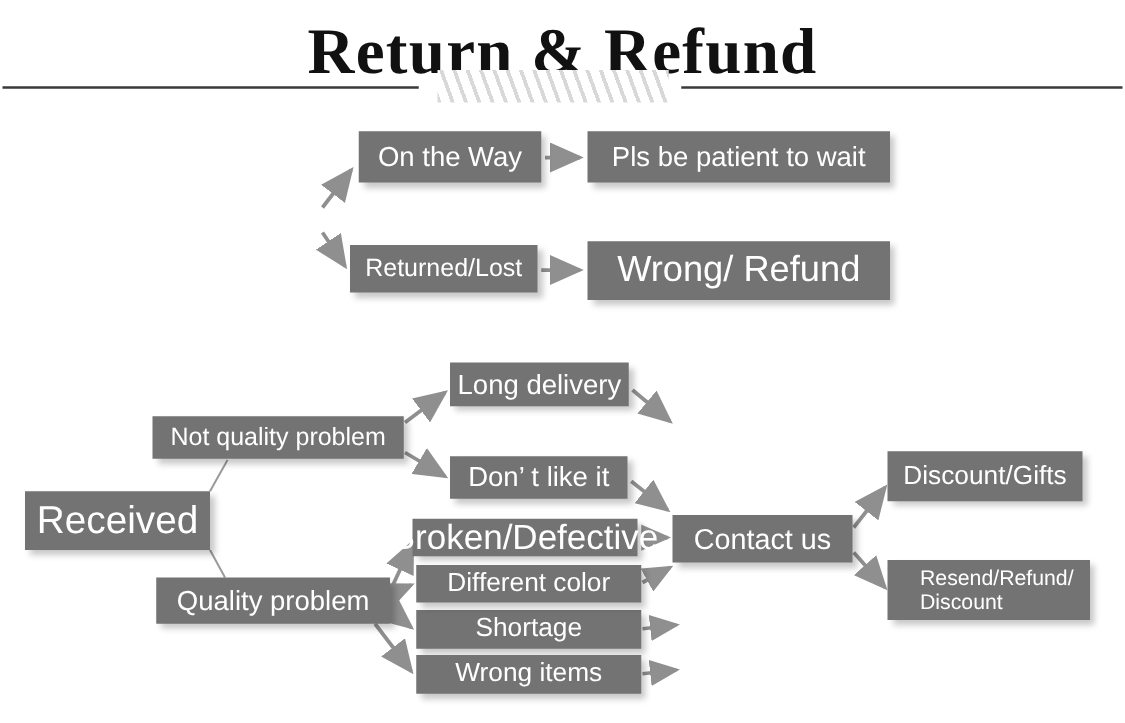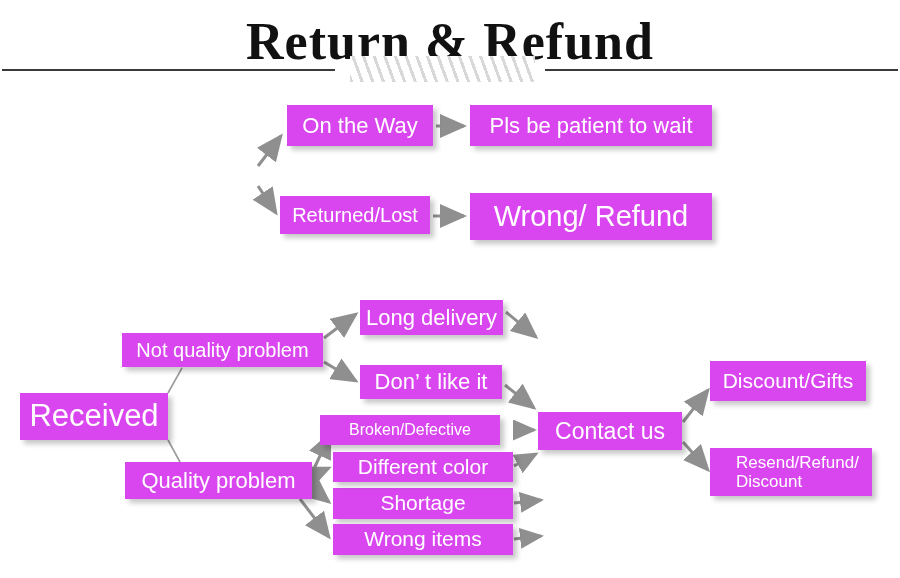--- a/index.html
+++ b/index.html
@@ -72,21 +72,21 @@
     left: 0;
     top: 0;
     width: 900px;
     height: 488px;
   }
 
   
   .node {
     position: absolute;
     box-sizing: border-box;
-    background: #d946ef;
+    background: #737373;
     color: #ffffff;
     display: flex;
     align-items: center;
     justify-content: center;
     text-align: center;
     line-height: 1.05;
     box-shadow: 4px 4px 5px rgba(0,0,0,0.22);
     font-size: 21px;
     white-space: nowrap;
     z-index: 2;
@@ -103,24 +103,24 @@
   #node-on-the-way     { left:287px; top:15px;  width:146px; height:41px; font-size:22px; }
   #node-pls-wait       { left:470px; top:15px;  width:242px; height:41px; font-size:22px; }
   #node-returned-lost  { left:280px; top:106px; width:150px; height:38px; font-size:20px; }
   #node-resend-refund  { left:470px; top:103px; width:242px; height:47px; font-size:29px; }
 
   
   #node-received       { left:20px;  top:303px; width:148px; height:47px; font-size:31px; }
   #node-not-quality    { left:122px; top:243px; width:201px; height:34px; font-size:20px; }
   #node-quality        { left:125px; top:372px; width:187px; height:37px; font-size:22px; }
 
-  #node-long-delivery  { left:360px; top:210px; width:143px; height:35px; font-size:22px; }
+  #node-long-delivery  { left:360px; top:200px; width:143px; height:35px; font-size:22px; }
   #node-dont-like      { left:360px; top:275px; width:142px; height:34px; font-size:22px; }
 
-  #node-broken         { left:320px; top:325px; width:180px; height:30px; font-size:16px; }
+  #node-broken         { left:330px; top:325px; width:180px; height:30px; font-size:28px; }
   #node-different      { left:333px; top:362px; width:180px; height:30px; font-size:21px; }
   #node-shortage       { left:333px; top:398px; width:180px; height:31px; font-size:21px; }
   #node-wrong-items    { left:333px; top:434px; width:180px; height:31px; font-size:21px; }
 
   #node-contact-us     { left:538px; top:322px; width:144px; height:38px; font-size:23px; }
   #node-discount-gifts { left:710px; top:271px; width:156px; height:40px; font-size:21px; }
   #node-resend-disc    { left:710px; top:358px; width:162px; height:48px; font-size:17px;
                          padding-left:26px; }
 </style>
 </head>

